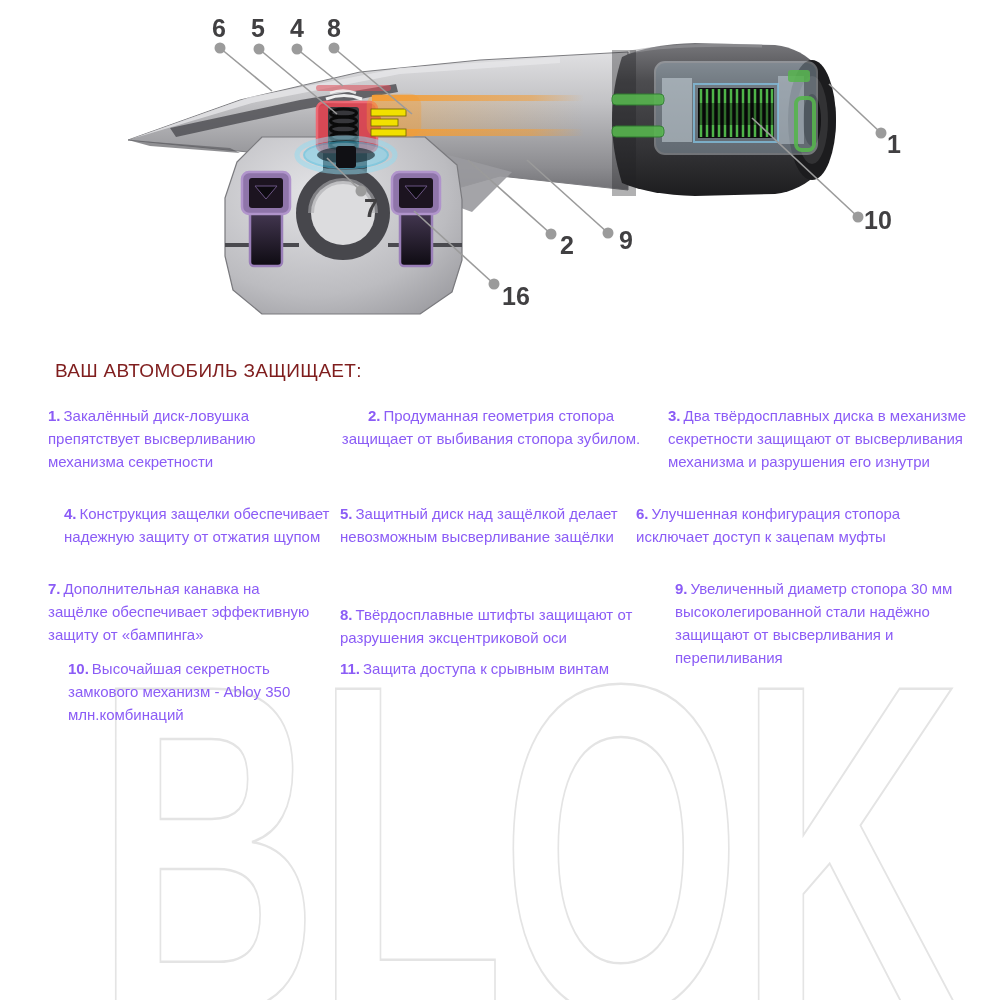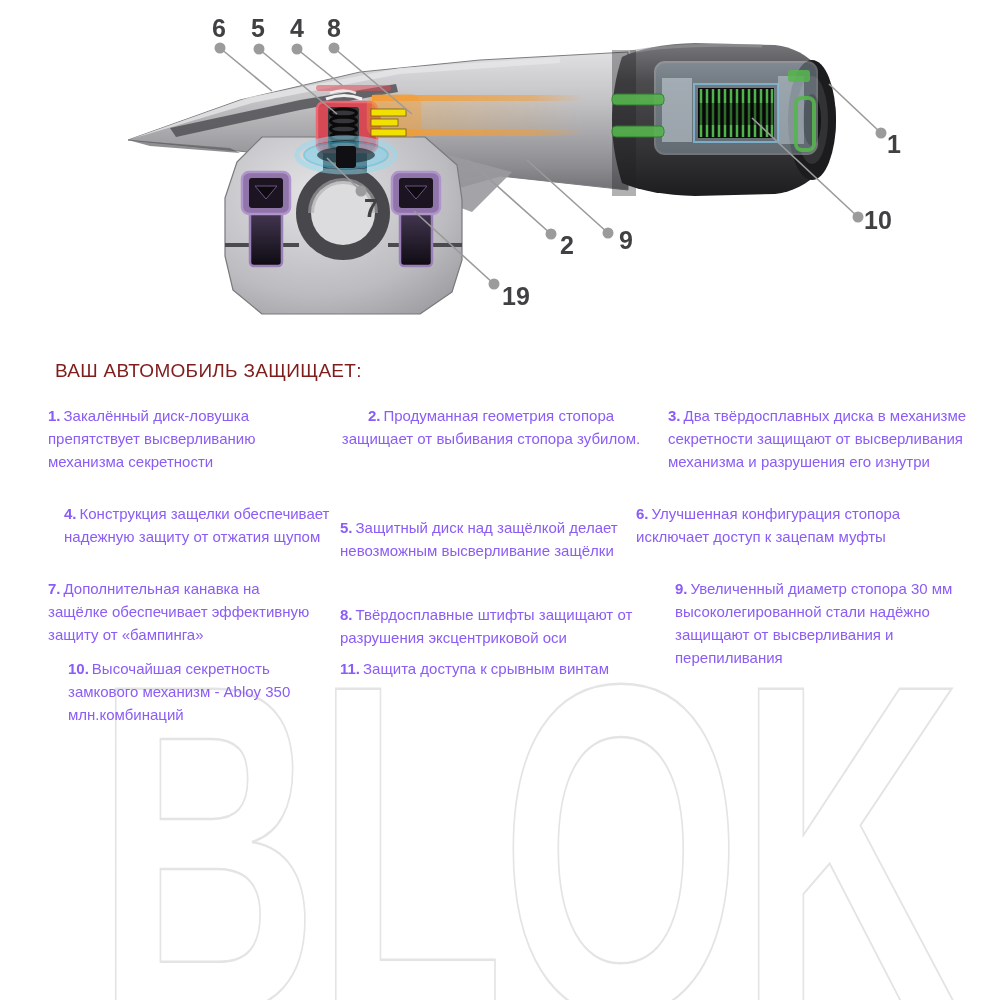--- a/index.html
+++ b/index.html
@@ -36,21 +36,21 @@
   }
   .feature{
     position:absolute;z-index:2;
     font-size:15px;line-height:23px;color:#8b5cf6;
   }
   .feature .fn{font-weight:bold;margin-right:3px;}
   .f1 {left:48px; top:404px; width:272px;}
   .f2 {left:340px;top:404px; width:302px;text-align:center;}
   .f3 {left:668px;top:404px; width:300px;}
   .f4 {left:48px; top:502px; width:272px;margin-left:16px;}
-  .f5 {left:340px;top:516px; width:302px;}
+  .f5 {left:340px;top:502px; width:302px;}
   .f6 {left:636px;top:502px; width:300px;}
   .f7 {left:48px; top:577px; width:272px;}
   .f8 {left:340px;top:577px; width:302px;margin-top:26px;}
   .f9 {left:668px;top:577px; width:300px;margin-left:7px;}
   .f10{left:48px; top:657px; width:272px;margin-left:20px;}
   .f11{left:340px;top:657px; width:280px;}
 </style>
 </head>
 <body>
 
@@ -227,21 +227,21 @@
     </g>
   </svg>
 
   <span class="callout" style="left:219px;top:28px;">6</span>
   <span class="callout" style="left:258px;top:28px;">5</span>
   <span class="callout" style="left:297px;top:28px;">4</span>
   <span class="callout" style="left:334px;top:28px;">8</span>
   <span class="callout" style="left:371px;top:208px;">7</span>
   <span class="callout" style="left:567px;top:245px;">2</span>
   <span class="callout" style="left:626px;top:240px;">9</span>
-  <span class="callout" style="left:516px;top:296px;">19</span>
+  <span class="callout" style="left:516px;top:296px;">16</span>
   <span class="callout" style="left:878px;top:212px;margin-top:8px;">10</span>
   <span class="callout" style="left:894px;top:144px;">1</span>
 </div>
 
 <div class="title">ВАШ АВТОМОБИЛЬ ЗАЩИЩАЕТ:</div>
 
 <div class="feature f1"><span class="fn">1.</span><span>Закалённый диск-ловушка препятствует высверливанию механизма секретности</span></div>
 <div class="feature f2"><span class="fn">2.</span><span>Продуманная геометрия стопора защищает от выбивания стопора зубилом.</span></div>
 <div class="feature f3"><span class="fn">3.</span><span>Два твёрдосплавных диска в механизме секретности  защищают от высверливания механизма и разрушения его изнутри</span></div>
 <div class="feature f4"><span class="fn">4.</span><span>Конструкция защелки обеспечивает надежную защиту от отжатия щупом</span></div>

